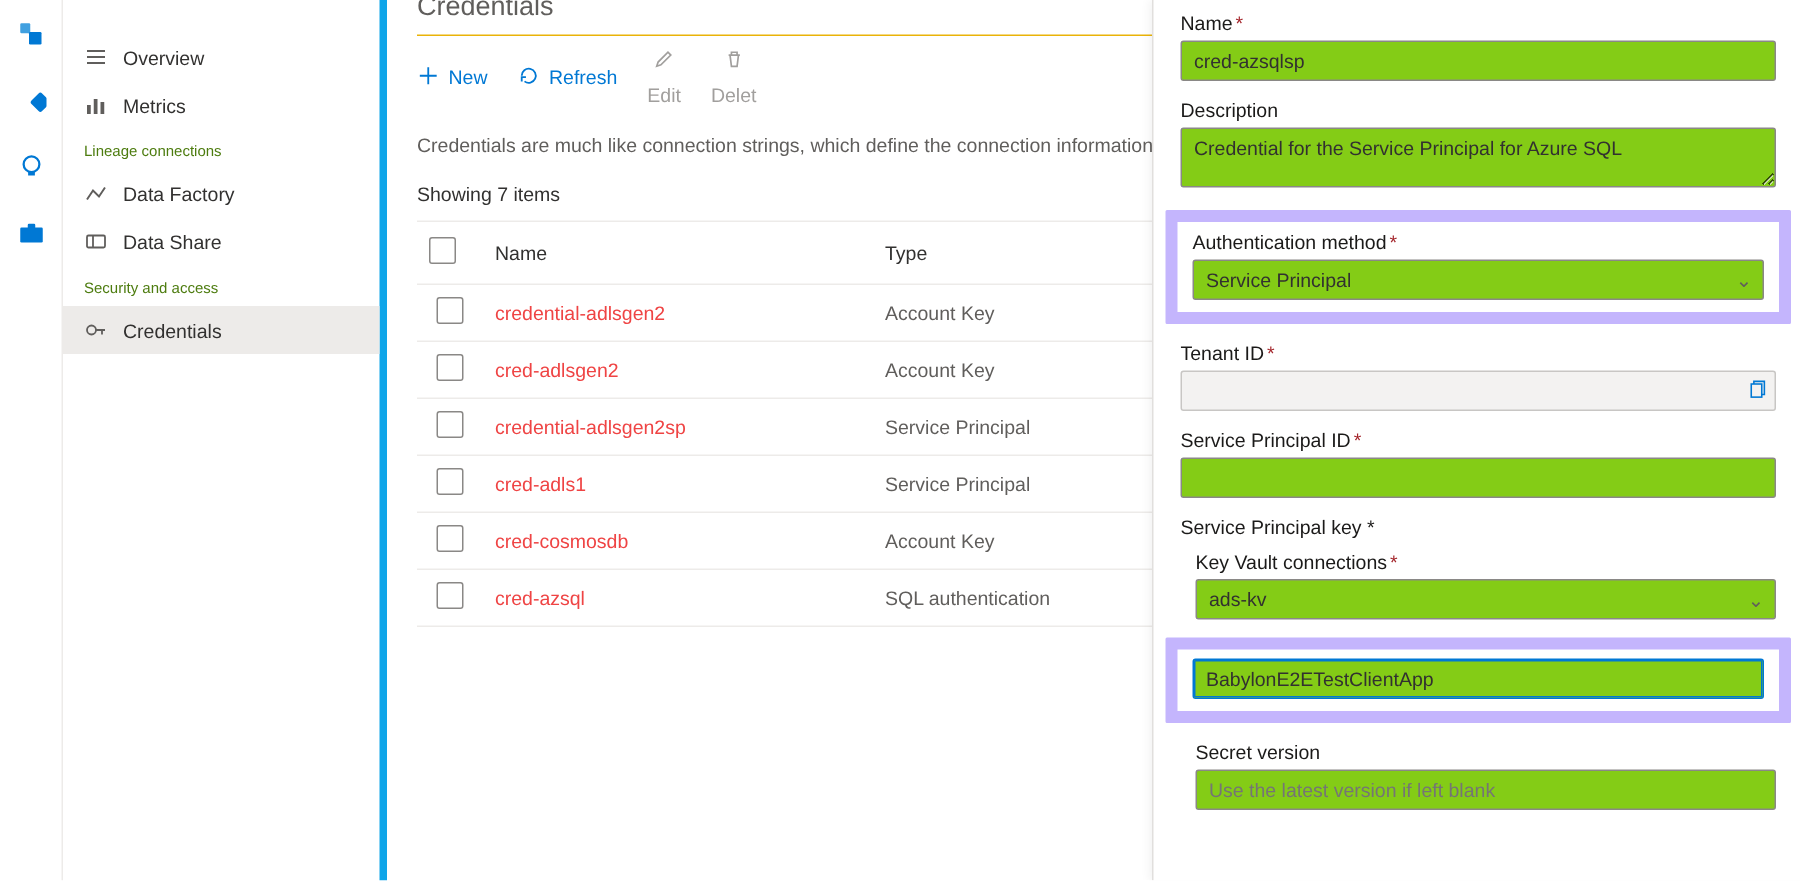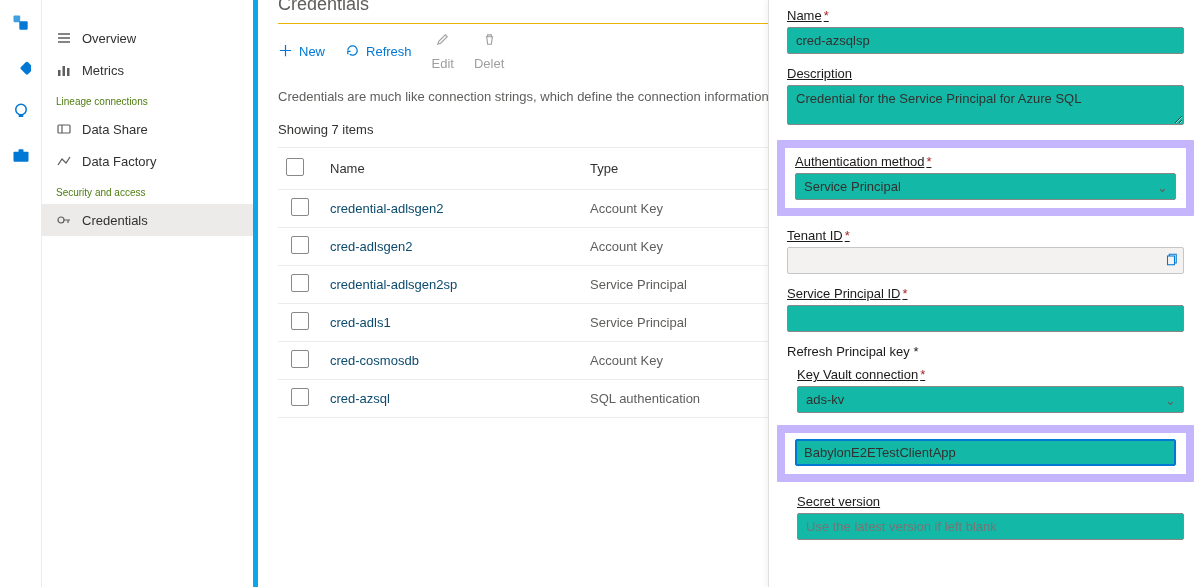--- a/index.html
+++ b/index.html
@@ -119,21 +119,21 @@
       padding: 10px 8px;
       border-top: 1px solid #edebe9;
       border-bottom: 1px solid #edebe9;
     }
     table.cred-table td {
       padding: 8px 8px;
       font-size: 13px;
       border-bottom: 1px solid #edebe9;
       color: #605e5c;
     }
-    table.cred-table td.name-cell { color: #0c4a6e; }
+    table.cred-table td.name-cell { color: #ef4444; }
     .chk {
       width: 18px; height: 18px;
       border: 1px solid #8a8886;
       border-radius: 2px;
       display: inline-block;
       cursor: pointer;
     }
     .chk-col { width: 44px; text-align: center; }
     .name-col { width: 260px; }
     .right-panel {
@@ -146,32 +146,31 @@
       overflow-y: auto;
       box-shadow: -2px 0 6px rgba(0,0,0,0.05);
     }
     .form-group { margin-bottom: 12px; }
     .form-group.indent { margin-left: 10px; }
     .form-label {
       display: block;
       font-size: 13px;
       color: #1b1a19;
       margin-bottom: 4px;
-      text-decoration: underline;
     }
     .form-label .req { color: #a4262c; margin-left: 2px; }
     .text-input, .select-input, .textarea-input {
       width: 100%;
       border: 1px solid #8a8886;
       border-radius: 2px;
       padding: 5px 8px;
       font-family: inherit;
       font-size: 13px;
       color: #323130;
-      background: #14b8a6;
+      background: #84cc16;
     }
     .textarea-input { resize: vertical; height: 40px; }
     .text-input.readonly {
       background: #f3f2f1;
       color: #a19f9d;
       border-color: #c8c6c4;
     }
     .copy-btn {
       position: absolute;
       right: 6px; top: 50%;
@@ -254,33 +253,33 @@
           <rect x="11" y="6" width="2.5" height="8" fill="#605e5c"></rect>
         </svg>
     </span>
     <span>Metrics</span>
   </div>
 
   <div class="section-header">Lineage connections</div>
   <div class="nav-item">
     <span class="nav-icon">
       <svg width="16" height="16" viewBox="0 0 16 16">
+          <polyline points="2,12 6,6 10,10 14,4" fill="none" stroke="#605e5c" stroke-width="1.3"></polyline>
+        </svg>
+    </span>
+    <span>Data Factory</span>
+  </div>
+  <div class="nav-item">
+    <span class="nav-icon">
+      <svg width="16" height="16" viewBox="0 0 16 16">
           <rect x="2" y="4" width="12" height="8" rx="1" fill="none" stroke="#605e5c" stroke-width="1.2"></rect>
           <path d="M6 4v8" stroke="#605e5c" stroke-width="1.2"></path>
         </svg>
     </span>
     <span>Data Share</span>
-  </div>
-  <div class="nav-item">
-    <span class="nav-icon">
-      <svg width="16" height="16" viewBox="0 0 16 16">
-          <polyline points="2,12 6,6 10,10 14,4" fill="none" stroke="#605e5c" stroke-width="1.3"></polyline>
-        </svg>
-    </span>
-    <span>Data Factory</span>
   </div>
 
   <div class="section-header">Security and access</div>
   <div class="nav-item selected">
     <span class="nav-icon">
       <svg width="16" height="16" viewBox="0 0 16 16">
           <circle cx="5" cy="8" r="3" fill="none" stroke="#605e5c" stroke-width="1.2"></circle>
           <path d="M8 8h6M12 8v3" stroke="#605e5c" stroke-width="1.2"></path>
         </svg>
     </span>
@@ -398,24 +397,24 @@
             </svg>
         </span>
       </div>
     </div>
 
     <div class="form-group">
       <label class="form-label"><span>Service Principal ID</span><span class="req">*</span></label>
       <input class="text-input" value="" style="">
     </div>
 
-    <div class="section-title"><span>Refresh Principal key</span><span class="req"> *</span></div>
+    <div class="section-title"><span>Service Principal key</span><span class="req"> *</span></div>
 
     <div class="form-group indent">
-      <label class="form-label"><span>Key Vault connection</span><span class="req">*</span></label>
+      <label class="form-label"><span>Key Vault connections</span><span class="req">*</span></label>
       <div class="select-wrap">
         <input class="select-input" readonly="" value="ads-kv" style="">
         <span class="select-caret">⌄</span>
       </div>
     </div>
 
     <div class="highlight-box secret">
       <div class="form-group">
         <input class="text-input" value="BabylonE2ETestClientApp" style="">
       </div>

